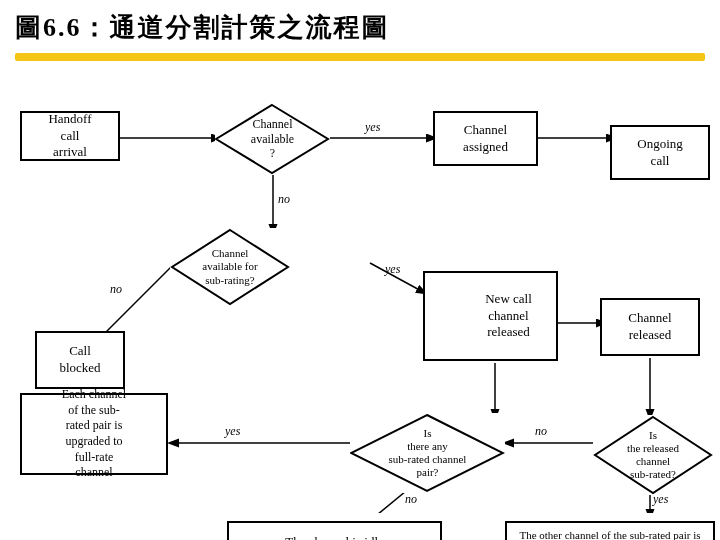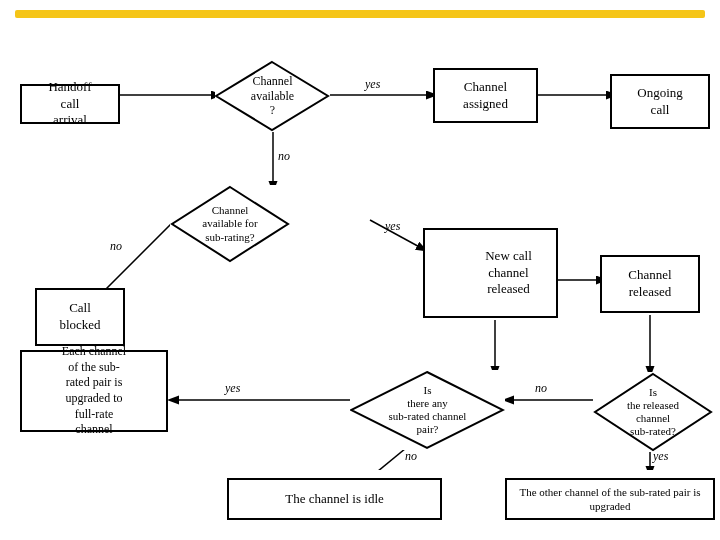--- a/index.html
+++ b/index.html
@@ -83,20 +83,21 @@
       top: 0; left: 0;
       width: 700px;
       height: 440px;
       pointer-events: none;
     }
   </style>
 </head>
 <body>
 
 <div class="page">
+  <div class="title">圖6.6：通道分割計策之流程圖</div>
   <div class="yellow-bar"></div>
 
   <div class="flowchart">
 
     <svg class="arrows-svg">
       <defs>
         <marker id="arr" markerWidth="8" markerHeight="8" refX="6" refY="3" orient="auto">
           <path d="M0,0 L0,6 L8,3 z" fill="#000"></path>
         </marker>
       </defs>
@@ -134,21 +135,21 @@
       <line x1="335" y1="370" x2="155" y2="370" stroke="#000" stroke-width="1.5" marker-end="url(#arr)"></line>
       <text x="210" y="362" font-size="12" font-style="italic" fill="#000">yes</text>
 
       <line x1="413" y1="400" x2="340" y2="460" stroke="#000" stroke-width="1.5" marker-end="url(#arr)"></line>
       <text x="390" y="430" font-size="12" font-style="italic" fill="#000">no</text>
 
       <line x1="480" y1="290" x2="480" y2="345" stroke="#000" stroke-width="1.5" marker-end="url(#arr)"></line>
 
     </svg>
 
-    <div class="box rect" style="left:5px; top:54px; width:100px; height:40px;">
+    <div class="box rect" style="left:5px; top:38px; width:100px; height:50px;">
       <span style="white-space:pre-line;">Handoff
 call
 arrival</span>
     </div>
 
     <div class="box diamond" style="left:200px; top:30px; width:115px; height:72px;">
       <svg width="115" height="72" viewBox="0 0 115 72">
         <polygon points="57,2 113,36 57,70 1,36" fill="white" stroke="black" stroke-width="2"></polygon>
       </svg>
       <div class="diamond-inner" style="position:absolute; font-size:12px; line-height:1.2; padding:0 12px;">
@@ -156,21 +157,21 @@
 available
 ?</span>
       </div>
     </div>
 
     <div class="box rect" style="left:418px; top:38px; width:105px; height:55px;">
       <span style="white-space:pre-line;">Channel
 assigned</span>
     </div>
 
-    <div class="box rect" style="left:595px; top:44px; width:100px; height:55px;">
+    <div class="box rect" style="left:595px; top:52px; width:100px; height:55px;">
       <span style="white-space:pre-line;">Ongoing
 call</span>
     </div>
 
     <div class="box diamond" style="left:155px; top:155px; width:120px; height:78px;">
       <svg width="120" height="78" viewBox="0 0 120 78">
         <polygon points="60,2 118,39 60,76 2,39" fill="white" stroke="black" stroke-width="2"></polygon>
       </svg>
       <div class="diamond-inner" style="position:absolute; font-size:11px; line-height:1.2; padding:0 10px;">
         <span style="white-space:pre-line;">Channel

